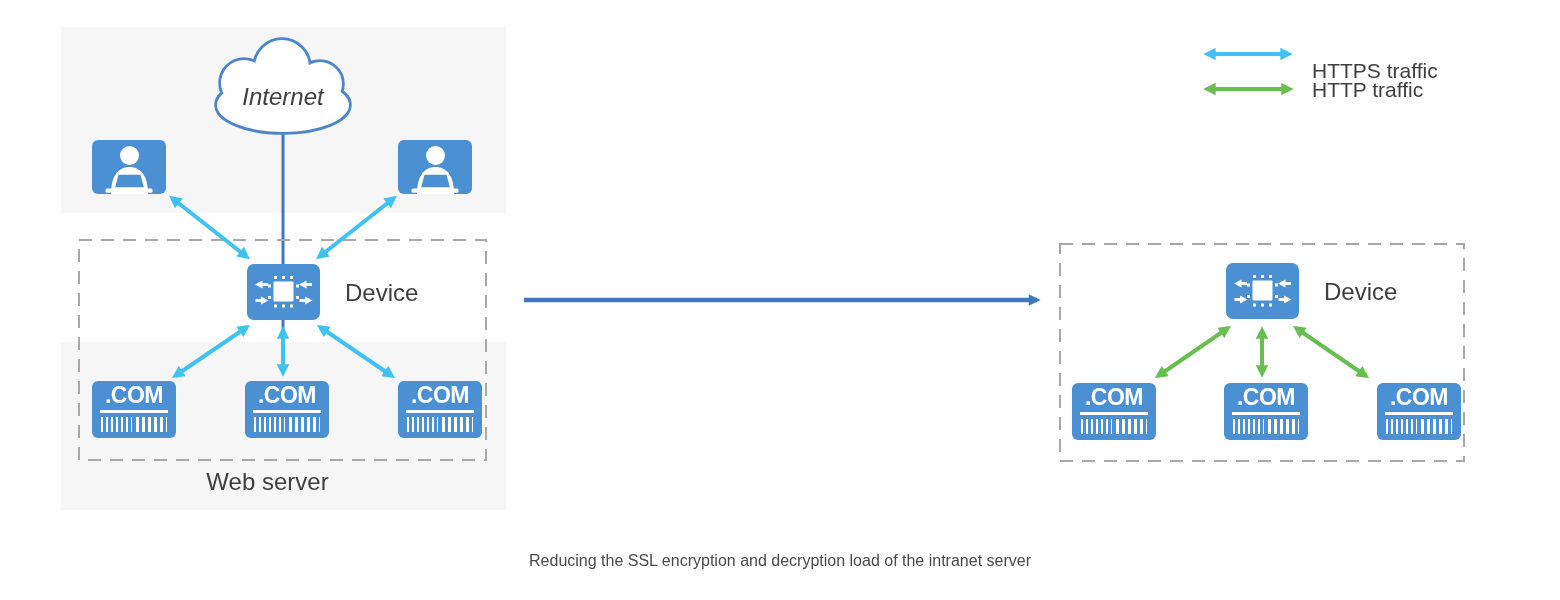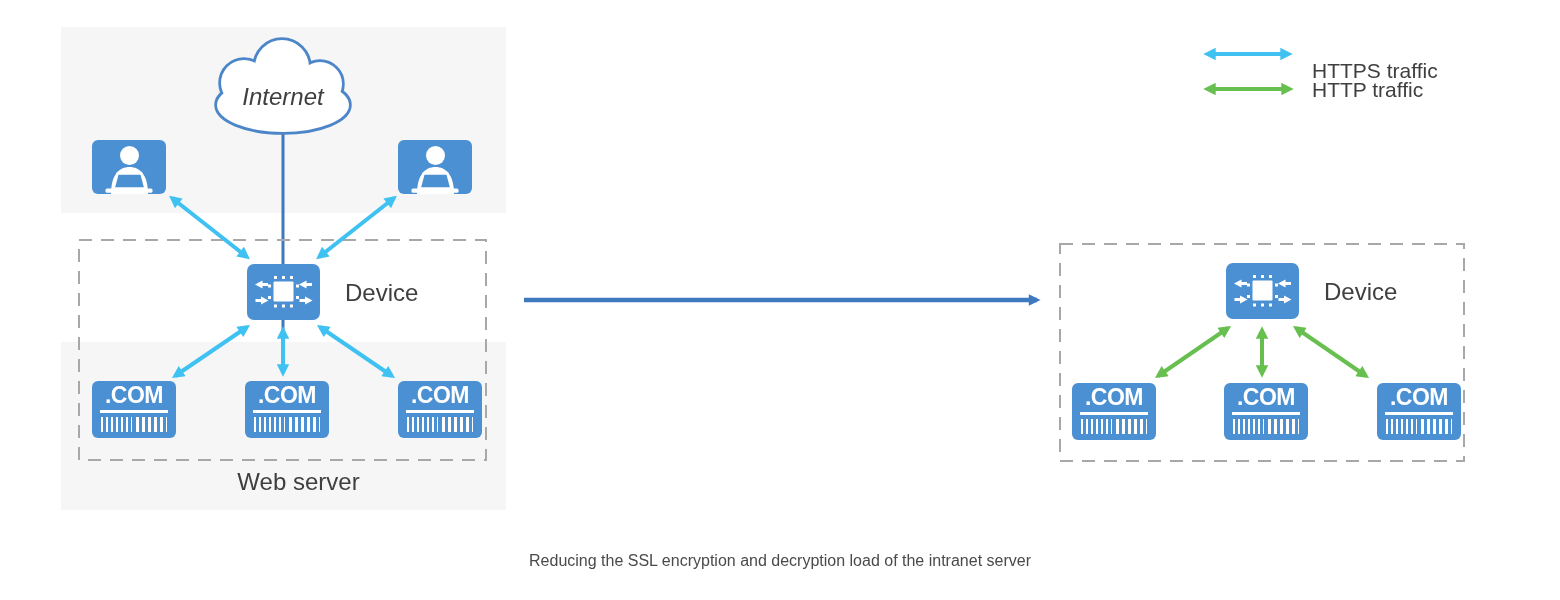--- a/index.html
+++ b/index.html
@@ -39,21 +39,21 @@
               line-height:25px; padding-top:2px; letter-spacing:-0.5px; }
   .com-line { height:2.5px; background:#fff; margin:2px 8px 0; }
   .com-barcode { display:flex; gap:4px; margin:4px 9px 0; height:15px; }
   .com-barcode span { flex:1; background:repeating-linear-gradient(90deg,#fff 0 2px,transparent 2px 5px); }
   .com-barcode span:nth-child(2) { background:repeating-linear-gradient(90deg,#fff 0 3px,transparent 3px 6px); }
 
   .label { position:absolute; color:var(--text_dark,#404040); }
   .internet-label { left:213px; top:84px; width:140px; text-align:center; font-size:24px; line-height:26px;font-style:italic; }
   .device-label-left  { left:345px; top:280px; font-size:24px; line-height:25px; }
   .device-label-right { left:1324px; top:279px; font-size:24px; line-height:25px; }
-  .webserver-label { left:95px; top:469px; width:407px; text-align:center; font-size:24px; line-height:26px; }
+  .webserver-label { left:64px; top:469px; width:407px; text-align:center; font-size:24px; line-height:26px; }
   .legend-label { font-size:21px; line-height:25px; }
   .legend-label.l1 { left:1312px; top:50px;margin-top:8px; }
   .legend-label.l2 { left:1312px; top:77px; }
   .caption { left:0; top:548px; width:1560px; text-align:center; font-size:16px; line-height:26px; color:#4a4a4a; }
 </style>
 </head>
 <body>
 
 <div class="canvas">
 

